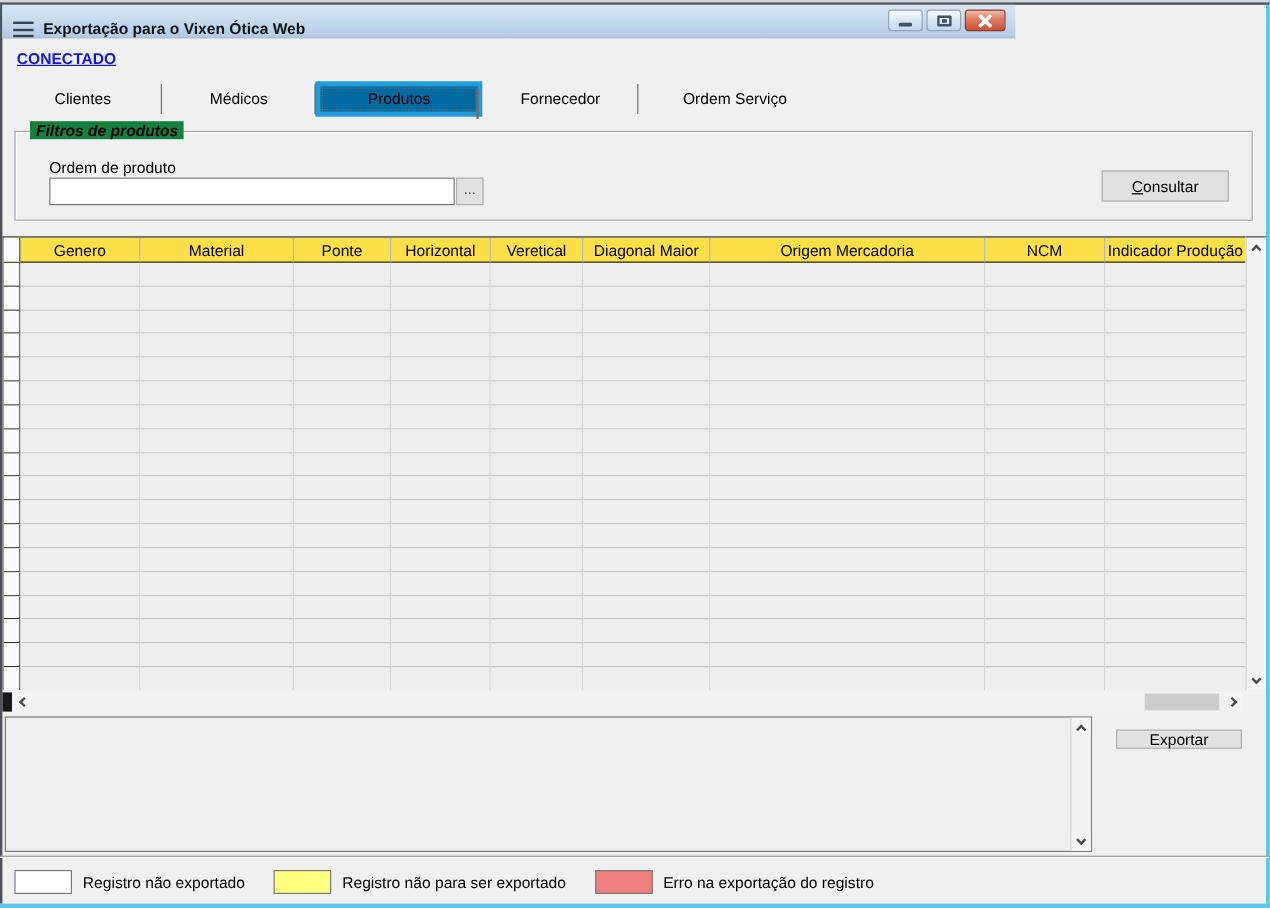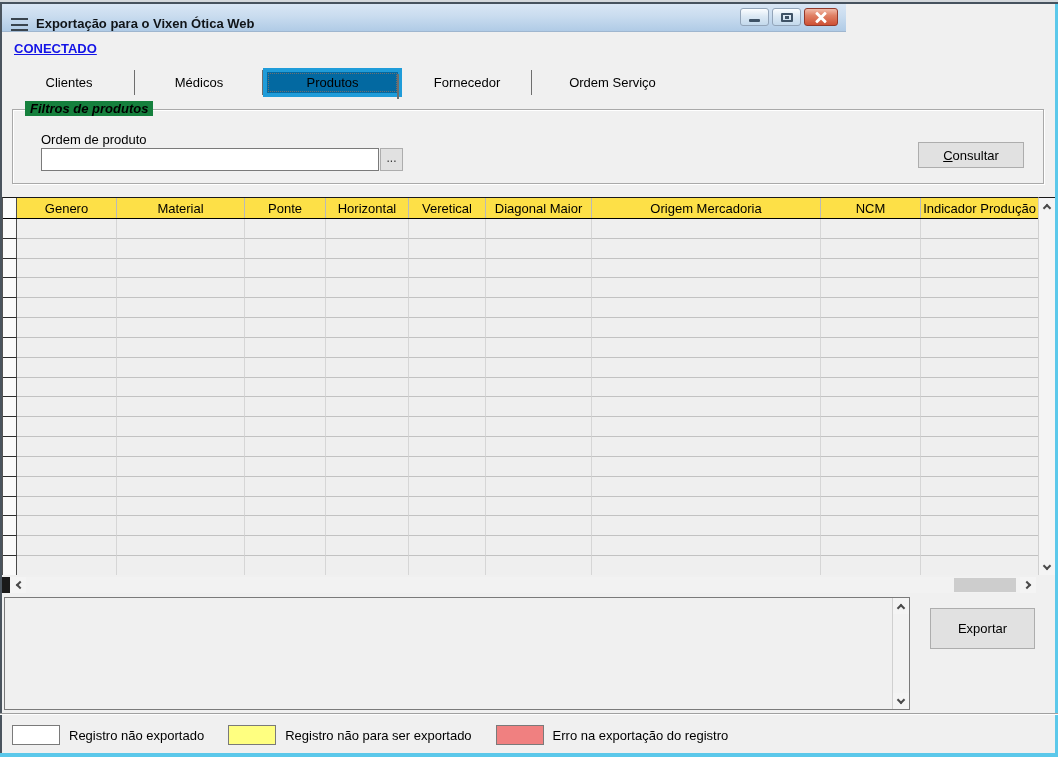--- a/index.html
+++ b/index.html
@@ -100,21 +100,21 @@
 
   
   .memo { position:absolute; left:4px; top:597px; width:906px; height:113px; background:#F0F0F0;
     border:1px solid #7A7A7A; font-size:12px; overflow:hidden; }
   .memo-text { position:absolute; left:2px; top:2px; right:20px; bottom:2px; white-space:pre-wrap; }
   .memo-vscroll { position:absolute; right:0; top:0; width:17px; height:100%; background:#F2F2F2; border-left:1px solid #D0D0D0; }
   .memo-vscroll .sb-btn { width:16px; height:16px; }
   .memo-vscroll .sb-up { position:absolute; top:0; left:0; }
   .memo-vscroll .sb-down { position:absolute; bottom:0; left:0; }
 
-  .exportar-btn { position:absolute; left:930px; top:608px; width:105px; height:41px; background:#E1E1E1;
+  .exportar-btn { position:absolute; left:930px; top:608px; width:105px; height:16px; background:#E1E1E1;
     border:1px solid #ADADAD; font-size:13px; cursor:pointer; display:flex; align-items:center; justify-content:center; }
 
   
   .sep-line { position:absolute; left:0; top:713px; width:1058px; height:2px;
     background:linear-gradient(180deg,#A0A0A0 50%,#FDFDFD 50%); }
   .legend { position:absolute; left:12px; top:723px; width:1030px; height:24px; display:flex; align-items:center; }
   .legend .swatch { width:48px; height:20px; border:1px solid #7A7A7A; margin-right:9px; }
   .legend .ltext { font-size:13px; margin-right:24px; white-space:nowrap; }
 </style>
 </head>

